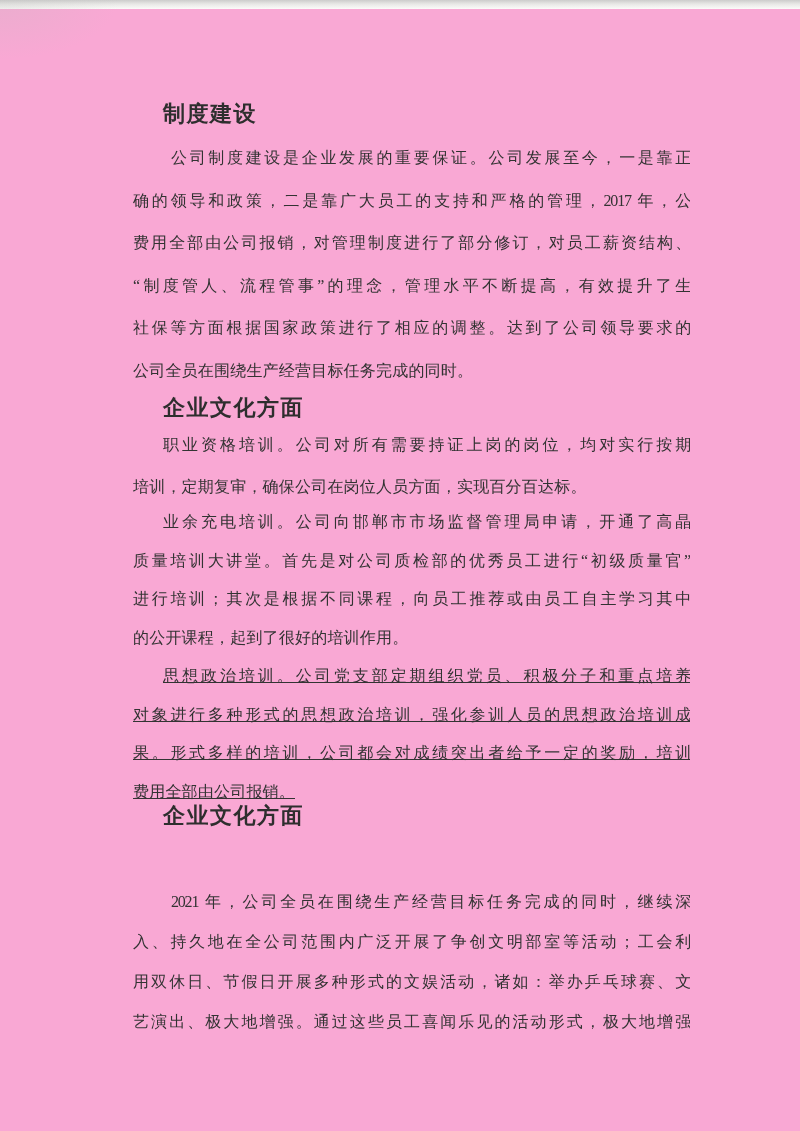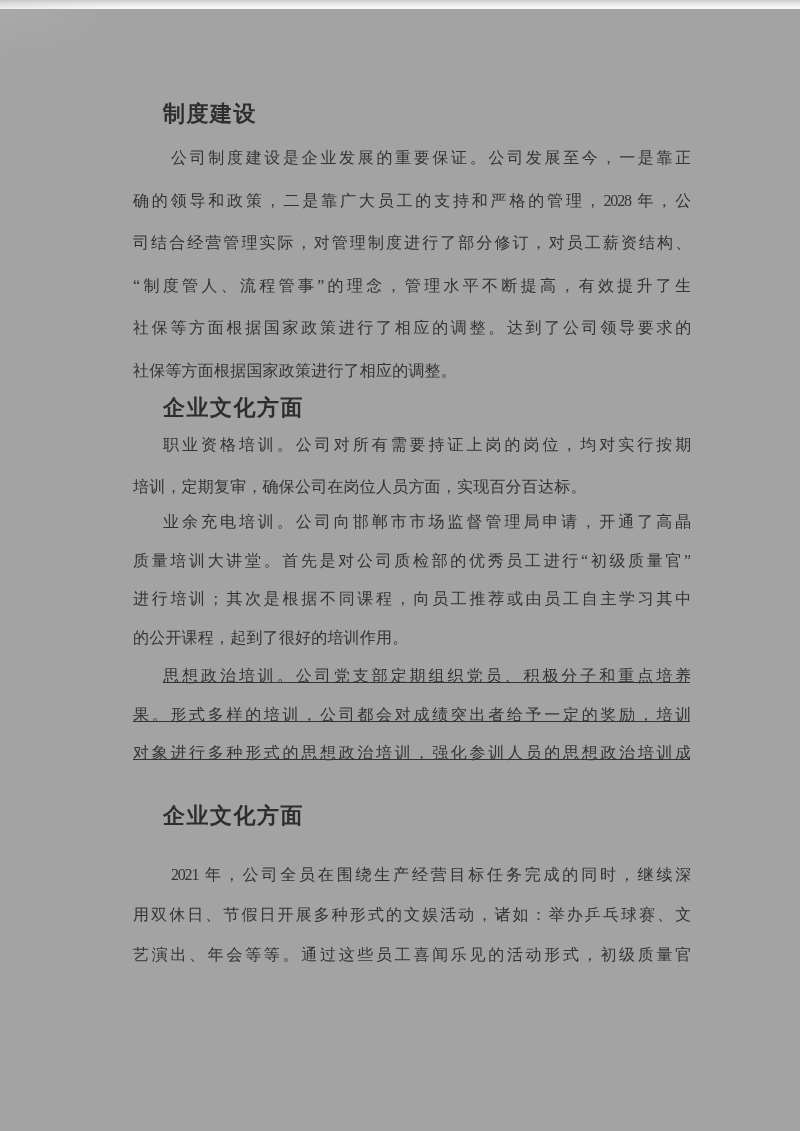--- a/index.html
+++ b/index.html
@@ -2,21 +2,21 @@
 <html><head>
 <meta charset="utf-8">
 <style>
   html, body { margin: 0; padding: 0; }
   body { background: #ffffff; }
 
   .page {
     position: relative;
     width: 800px;
     height: 1131px;
-    background: #a3a3a3;
+    background: #f9a8d4;
     overflow: hidden;
     font-family: "Liberation Serif", "DejaVu Serif", serif;
   }
 
   
   .scan-edge {
     position: absolute;
     top: 0; left: 0;
     width: 100%; height: 9px;
     background: linear-gradient(to bottom, #cccccb 0%, #e8e8e6 45%, #fbfbf9 100%);
@@ -68,60 +68,62 @@
   .p3 .line, .p4 .line { height: 38.6px; line-height: 38.6px; }
   .p5 .line { height: 40px;   line-height: 40px; }
 
   #h1 { top: 101px; }
   .p1 { top: 137px; }
   #h2 { top: 395px; }
   .p2 { top: 424px; }
   .p3 { top: 503px; }
   .p4 { top: 657px; text-decoration: underline; }
   #h3 { top: 803px; }
-  .p5 { top: 855px; }
+  .p5 { top: 882px; }
 </style>
 </head>
 <body>
 
 <div class="page">
   <div class="scan-edge"></div>
   <div class="corner-shade"></div>
 
   <h2 class="hd" id="h1">制度建设</h2>
 
   <div class="para p1">
     <div class="line first">公司制度建设是企业发展的重要保证。公司发展至今，一是靠正</div>
-    <div class="line">确的领导和政策，二是靠广大员工的支持和严格的管理，2028 年，公</div>
-    <div class="line">司结合经营管理实际，对管理制度进行了部分修订，对员工薪资结构、</div>
+    <div class="line">确的领导和政策，二是靠广大员工的支持和严格的管理，2017 年，公</div>
+    <div class="line">费用全部由公司报销，对管理制度进行了部分修订，对员工薪资结构、</div>
     <div class="line">“制度管人、流程管事”的理念，管理水平不断提高，有效提升了生</div>
     <div class="line">社保等方面根据国家政策进行了相应的调整。达到了公司领导要求的</div>
-    <div class="line last">社保等方面根据国家政策进行了相应的调整。</div>
+    <div class="line last">公司全员在围绕生产经营目标任务完成的同时。</div>
   </div>
 
   <h2 class="hd" id="h2">企业文化方面</h2>
 
   <div class="para p2">
     <div class="line first">职业资格培训。公司对所有需要持证上岗的岗位，均对实行按期</div>
     <div class="line last">培训，定期复审，确保公司在岗位人员方面，实现百分百达标。</div>
   </div>
 
   <div class="para p3">
     <div class="line first">业余充电培训。公司向邯郸市市场监督管理局申请，开通了高晶</div>
     <div class="line">质量培训大讲堂。首先是对公司质检部的优秀员工进行“初级质量官”</div>
     <div class="line">进行培训；其次是根据不同课程，向员工推荐或由员工自主学习其中</div>
     <div class="line last">的公开课程，起到了很好的培训作用。</div>
   </div>
 
   <div class="para p4">
     <div class="line first">思想政治培训。公司党支部定期组织党员、积极分子和重点培养</div>
+    <div class="line">对象进行多种形式的思想政治培训，强化参训人员的思想政治培训成</div>
     <div class="line">果。形式多样的培训，公司都会对成绩突出者给予一定的奖励，培训</div>
-    <div class="line">对象进行多种形式的思想政治培训，强化参训人员的思想政治培训成</div>
+    <div class="line last">费用全部由公司报销。</div>
   </div>
 
   <h2 class="hd" id="h3">企业文化方面</h2>
 
   <div class="para p5">
     <div class="line first">2021 年，公司全员在围绕生产经营目标任务完成的同时，继续深</div>
+    <div class="line">入、持久地在全公司范围内广泛开展了争创文明部室等活动；工会利</div>
     <div class="line">用双休日、节假日开展多种形式的文娱活动，诸如：举办乒乓球赛、文</div>
-    <div class="line">艺演出、年会等等。通过这些员工喜闻乐见的活动形式，初级质量官</div>
+    <div class="line">艺演出、极大地增强。通过这些员工喜闻乐见的活动形式，极大地增强</div>
   </div>
 </div>
 
 </body></html>

